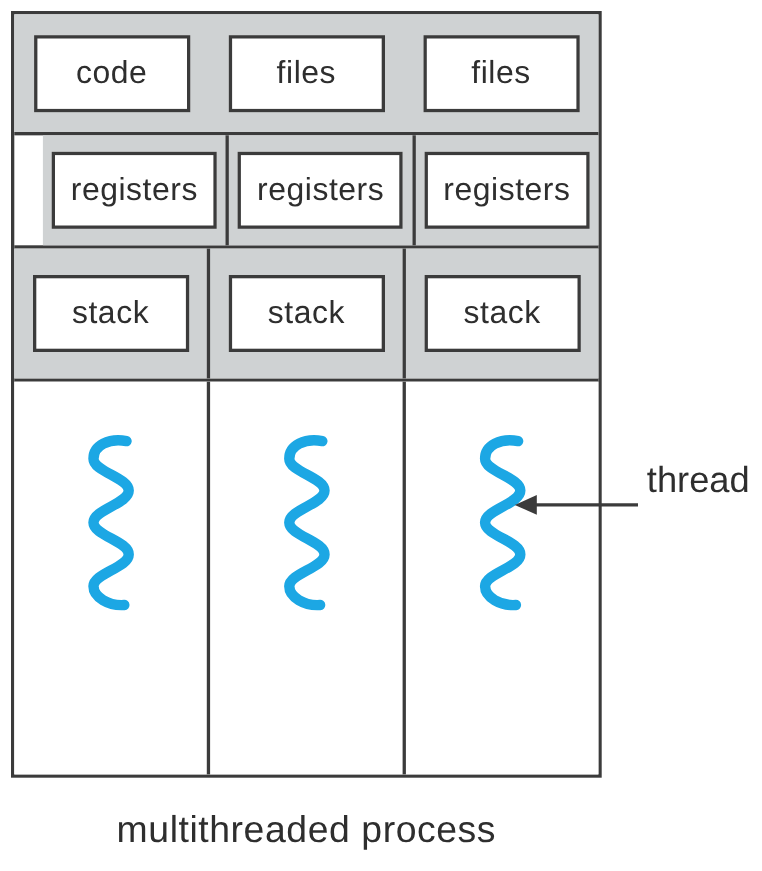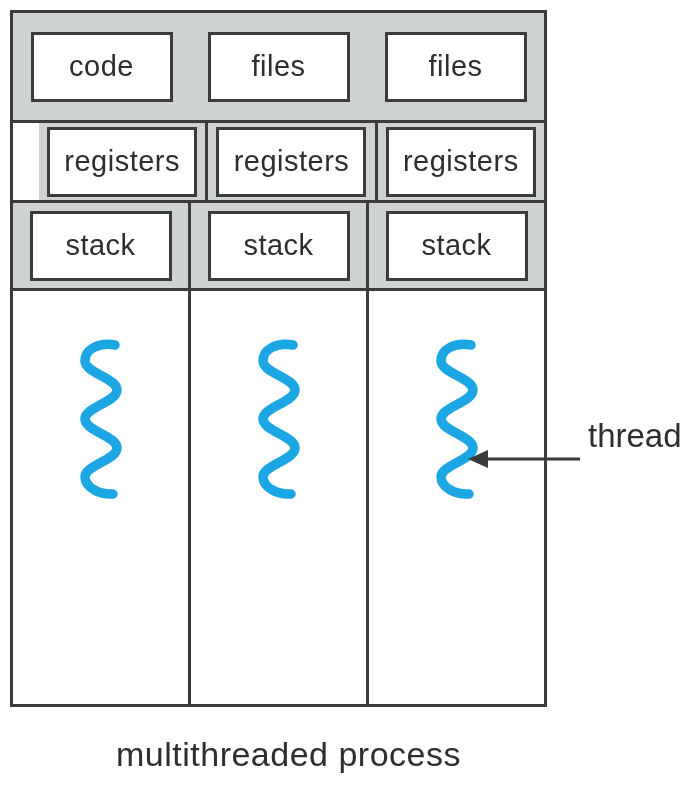--- a/index.html
+++ b/index.html
@@ -38,22 +38,22 @@
     display: flex;
     align-items: center;
     justify-content: space-around;
   }
 
   
   .cells-band {
     display: flex;
     border-bottom: 3px solid var(--line-dark);
   }
-  .registers-band { height: 80px; padding-left: 26px; }
-  .stack-band { height: 88px; }
+  .registers-band { height: 103px; padding-left: 26px; }
+  .stack-band { height: 121px; }
   .cells-band .cell {
     flex: 1;
     background: var(--band-gray);
     display: flex;
     align-items: center;
     justify-content: center;
   }
   .cells-band .cell + .cell { border-left: 3px solid var(--line-dark); }
 
   .wbox {
@@ -88,21 +88,21 @@
   }
   .annotation-label {
     position: absolute;
     left: 588px; top: 417px;
     font-size: 33px;
     white-space: nowrap;
   }
 
   .caption {
     position: absolute;
-    left: 20px; top: 735px;
+    left: 10px; top: 735px;
     width: 537px;
     text-align: center;
     font-size: 34px;
     letter-spacing: 0.5px;
   }
 </style>
 </head>
 <body>
 
 <div class="canvas">

